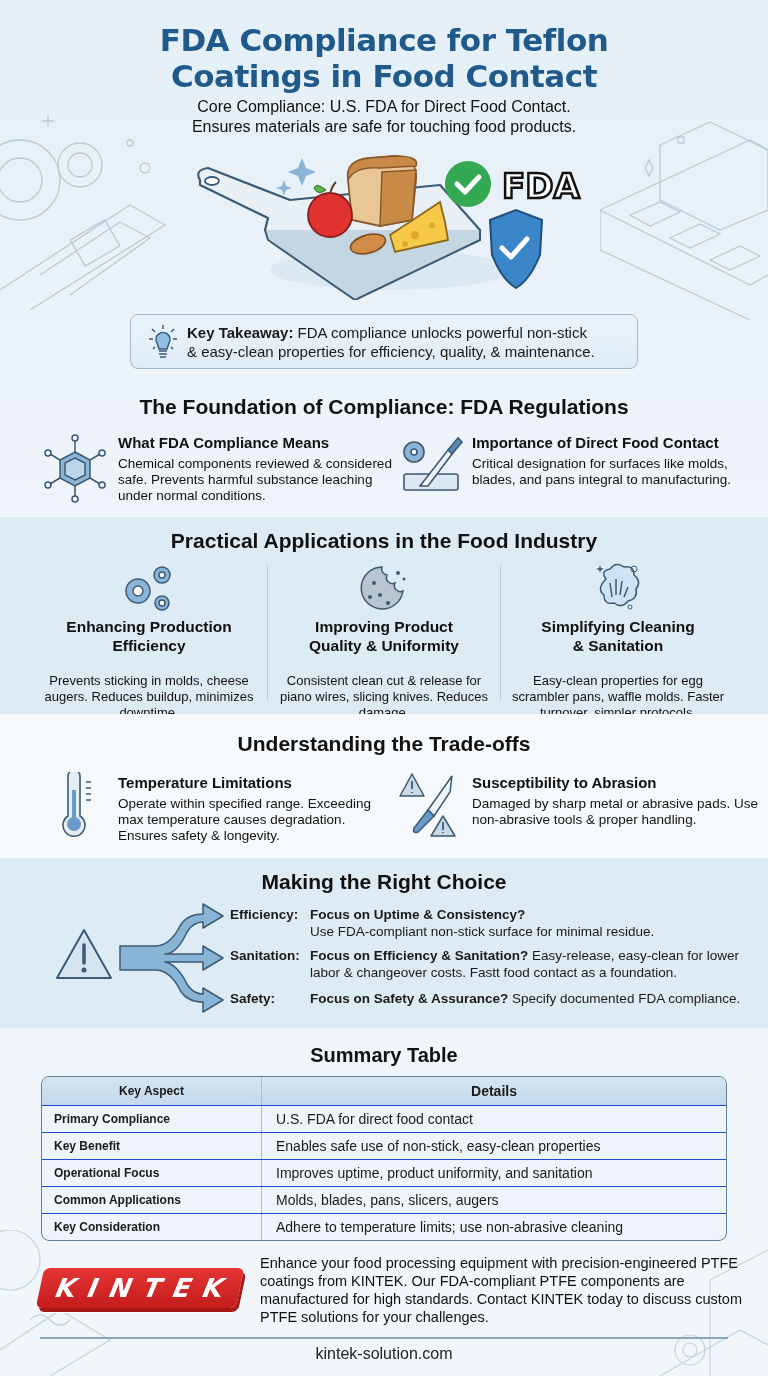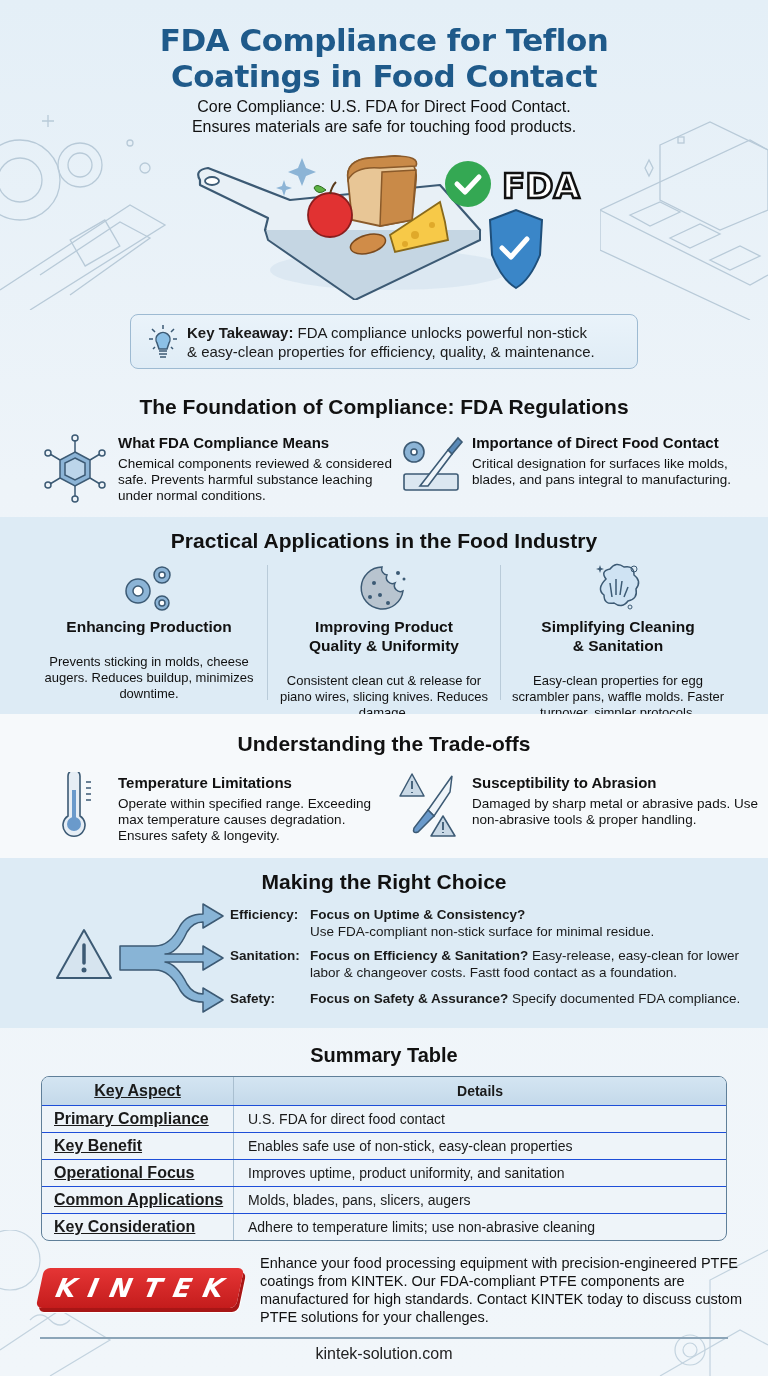--- a/index.html
+++ b/index.html
@@ -61,21 +61,21 @@
 
   
   .summary-table {
     position: absolute; left: 41px; top: 1076px; width: 686px;
     border: 1.5px solid #5f7f99; border-radius: 8px; overflow: hidden;
     background: #eef4f9;
   }
   .tr { display: flex; height: 27px; border-top: 1px solid #1d4ed8; }
   .tr:first-child { border-top: none; }
   .tr.head { background: linear-gradient(180deg, #d4e5f2, #c4d9ea); height: 28px; }
-  .tc1 { width: 192px; border-right: 1px solid #a9bfd0; padding-left: 12px; display: flex; align-items: center; font-size: 16px; font-weight: bold; text-decoration: underline; }
+  .tc1 { width: 220px; border-right: 1px solid #a9bfd0; padding-left: 12px; display: flex; align-items: center; font-size: 12px; font-weight: bold; }
   .tc2 { flex: 1; padding-left: 14px; display: flex; align-items: center; font-size: 14px; }
   .tr.head .tc1, .tr.head .tc2 { justify-content: center; padding-left: 0; font-weight: bold; }
 
   
   .kintek-logo {
     position: absolute; left: 40px; top: 1268px; width: 200px; height: 40px;
     background: linear-gradient(180deg, #e53535, #c41c1c);
     border-radius: 6px; transform: skewX(-12deg);
     box-shadow: 3px 4px 0 #a81616, 4px 5px 0 #ffffff;
     display: flex; align-items: center; justify-content: center;
@@ -245,20 +245,21 @@
     <circle cx="18" cy="28" r="12"></circle>
       <circle cx="18" cy="28" r="5" fill="#fff"></circle>
     <circle cx="42" cy="12" r="8"></circle>
       <circle cx="42" cy="12" r="3" fill="#fff"></circle>
     <circle cx="42" cy="40" r="7"></circle>
       <circle cx="42" cy="40" r="3" fill="#fff"></circle>
   </g>
 </svg>
 <div class="col3" style="left:21px;top:617px">
   <div class="item-title">Enhancing Production</div>
+  <div class="item-title">Efficiency</div>
   <div class="item-desc" style="padding:0 20px">Prevents sticking in molds, cheese augers. Reduces buildup, minimizes downtime.</div>
 </div>
 <div class="vdiv" style="left:267px"></div>
 
 <svg class="deco" style="left:358px;top:563px" width="50" height="50" viewBox="0 0 50 50">
   <path d="M24 4 a21 21 0 1 0 21 24 a6 6 0 0 1 -8 -8 a6 6 0 0 1 -8 -8 a6 6 0 0 1 -5 -8z" fill="#b8c4cf" stroke="#3c5a74" stroke-width="1.5"></path>
   <g fill="#3c5a74">
       <circle cx="16" cy="20" r="2"></circle>
       <circle cx="22" cy="32" r="2"></circle>
       <circle cx="12" cy="34" r="2"></circle>

